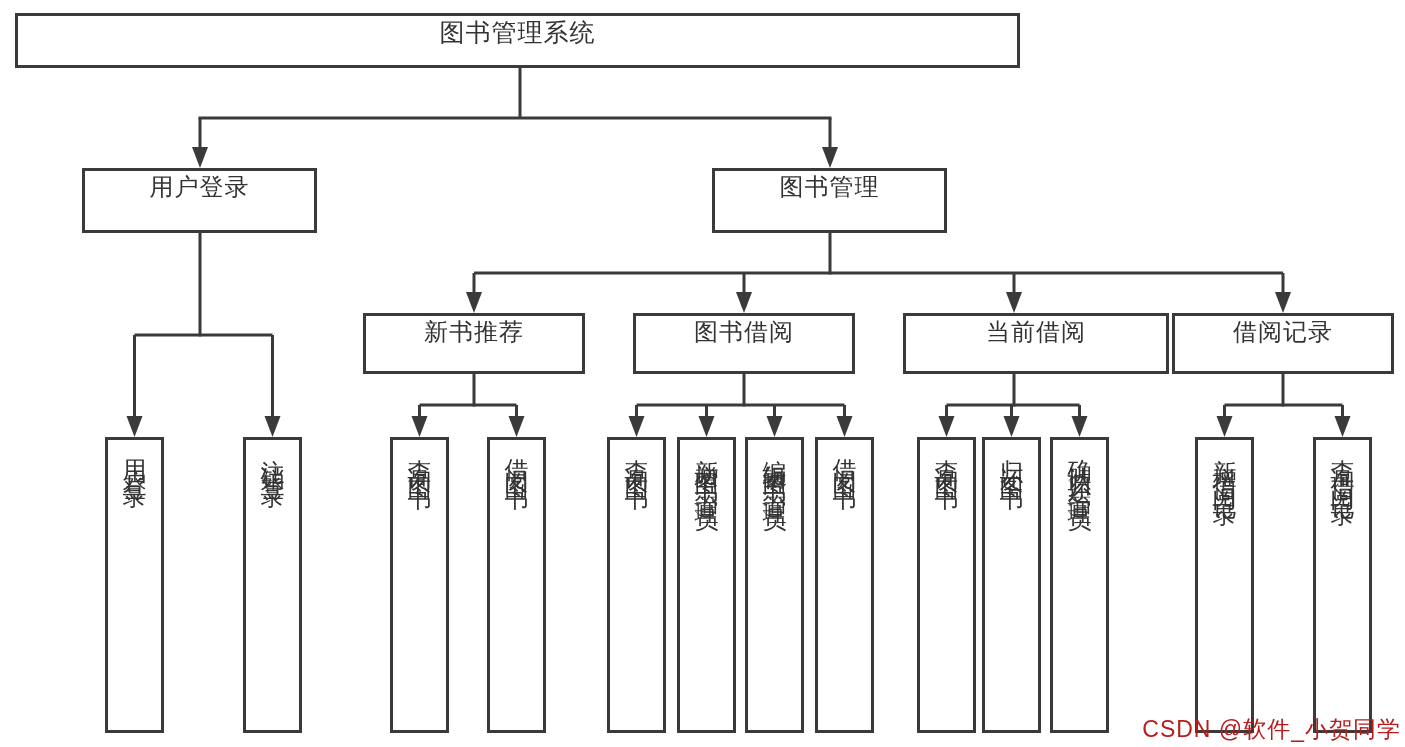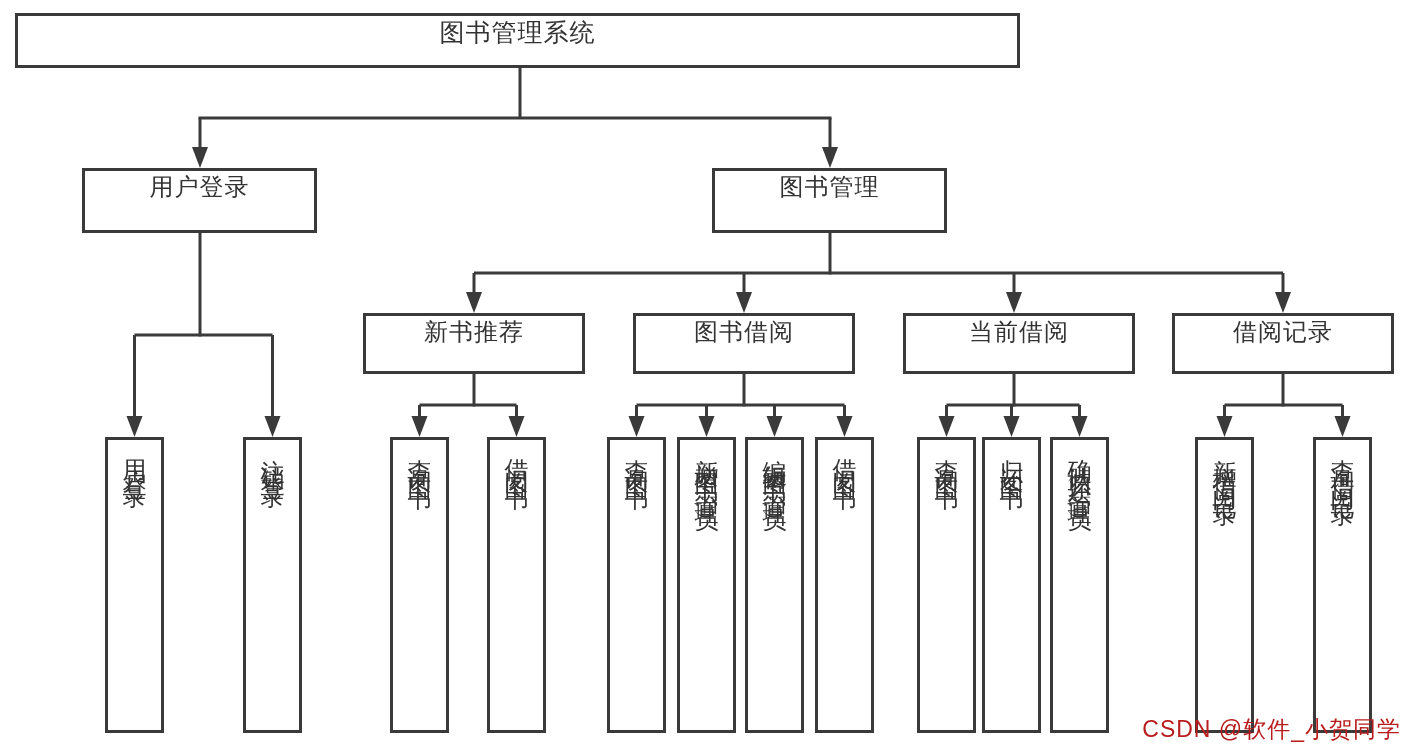--- a/index.html
+++ b/index.html
@@ -109,21 +109,21 @@
   <div class="box" style="left:712px;top:168px;width:235px;height:65px;">
     <span class="hlabel">图书管理</span>
   </div>
 
   <div class="box" style="left:633px;top:313px;width:222px;height:61px;">
     <span class="hlabel">图书借阅</span>
   </div>
   <div class="box" style="left:363px;top:313px;width:222px;height:61px;">
     <span class="hlabel">新书推荐</span>
   </div>
-  <div class="box" style="left:903px;top:313px;width:232px;height:61px;">
+  <div class="box" style="left:903px;top:313px;width:266px;height:61px;">
     <span class="hlabel">当前借阅</span>
   </div>
   <div class="box" style="left:1172px;top:313px;width:222px;height:61px;">
     <span class="hlabel">借阅记录</span>
   </div>
 
   <div class="box vbox" style="left:105px;">
     <span class="vlabel">用户登录</span>
   </div>
   <div class="box vbox" style="left:243px;">

